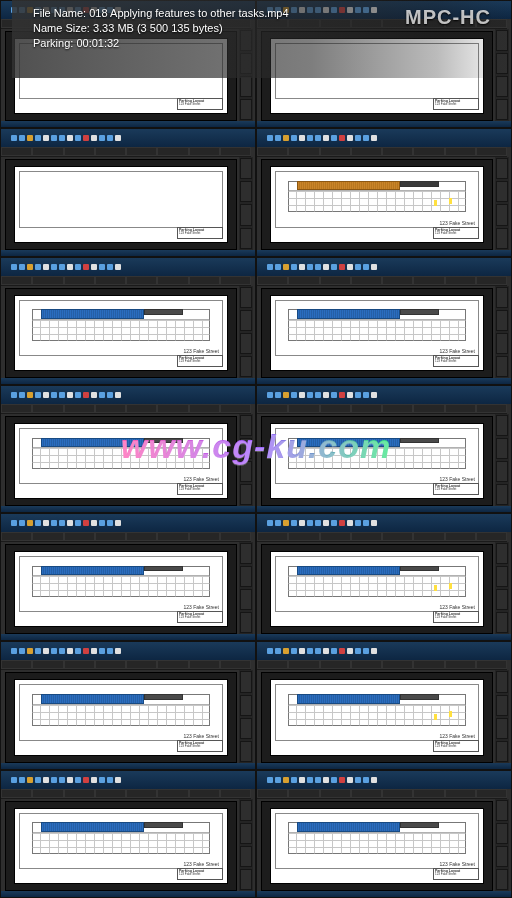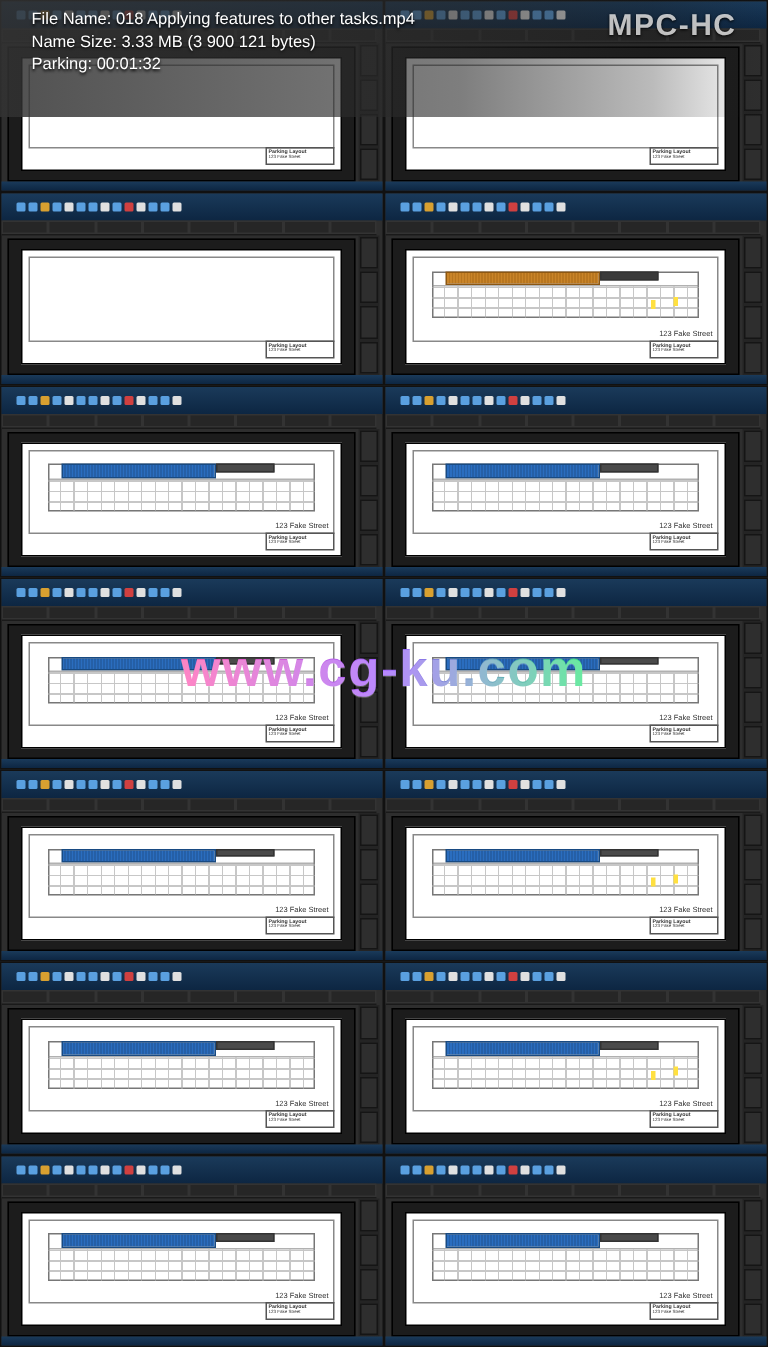--- a/index.html
+++ b/index.html
@@ -1,19 +1,19 @@
 <!DOCTYPE html>
 <html><head>
 <meta charset="utf-8">
 <style>
   * { margin:0; padding:0; box-sizing:border-box; }
   body { background:#000; font-family:Arial,Helvetica,sans-serif; width:512px; height:898px; overflow:hidden; position:relative; }
 
   
-  .titlebar { position:absolute; top:0; left:0; right:0; height:78px;
+  .titlebar { position:absolute; top:0; left:12px; right:0; height:78px;
     background:linear-gradient(to right, rgba(50,50,50,.85) 0%, rgba(40,40,40,.6) 60%, rgba(30,30,30,.3) 85%, rgba(0,0,0,0) 100%);
     color:#fff; font-size:11px; padding:6px 21px; z-index:50; display:flex; justify-content:space-between;
     text-shadow:0 1px 2px #000; }
   .titlebar .info div { line-height:15px; white-space:nowrap; }
   .titlebar .app { font-size:20px; font-weight:bold; letter-spacing:1px; color:rgba(255,255,255,.75); text-align:right; }
 
   
   .grid { display:grid; grid-template-columns:1fr 1fr; grid-template-rows:repeat(7,1fr); height:898px; width:512px; }
   .cell { background:#2e2e2e; position:relative; border:1px solid #111; }
 
@@ -63,29 +63,29 @@
   .plan .mark.m2{ top:62%; right:16%; }
 
   .caption { position:absolute; right:8px; bottom:16px; font-size:5px; color:#333; }
 
   
   .watermark { position:absolute; top:50%; left:50%; transform:translate(-50%,-56%);
     font-size:34px; font-weight:bold; letter-spacing:1px; z-index:40;
     pointer-events:none; white-space:nowrap;
     background:linear-gradient(90deg,#ff5db1,#a060ff,#35e67f);
     -webkit-background-clip:text; background-clip:text; color:transparent;
-    text-shadow:0 1px 0 rgba(255,255,255,.25);}
+    text-shadow:0 1px 0 rgba(255,255,255,.25);font-style:italic;}
 </style>
 </head>
 <body>
 
 <div class="titlebar">
   <div class="info">
     <div><span>File Name:</span> <span>018 Applying features to other tasks.mp4</span></div>
-    <div><span>Name Size:</span> <span>3.33 MB (3 900 121 bytes)</span></div>
+    <div><span>Name Size:</span> <span>3.33 MB (3 500 135 bytes)</span></div>
     <div><span>Parking:</span> <span>00:01:32</span></div>
   </div>
   <div class="app">MPC-HC</div>
 </div>
 
 <div class="watermark">www.cg-ku.com</div>
 
 <div class="grid" id="grid">
     <div class="cell">
       <div class="appchrome">

